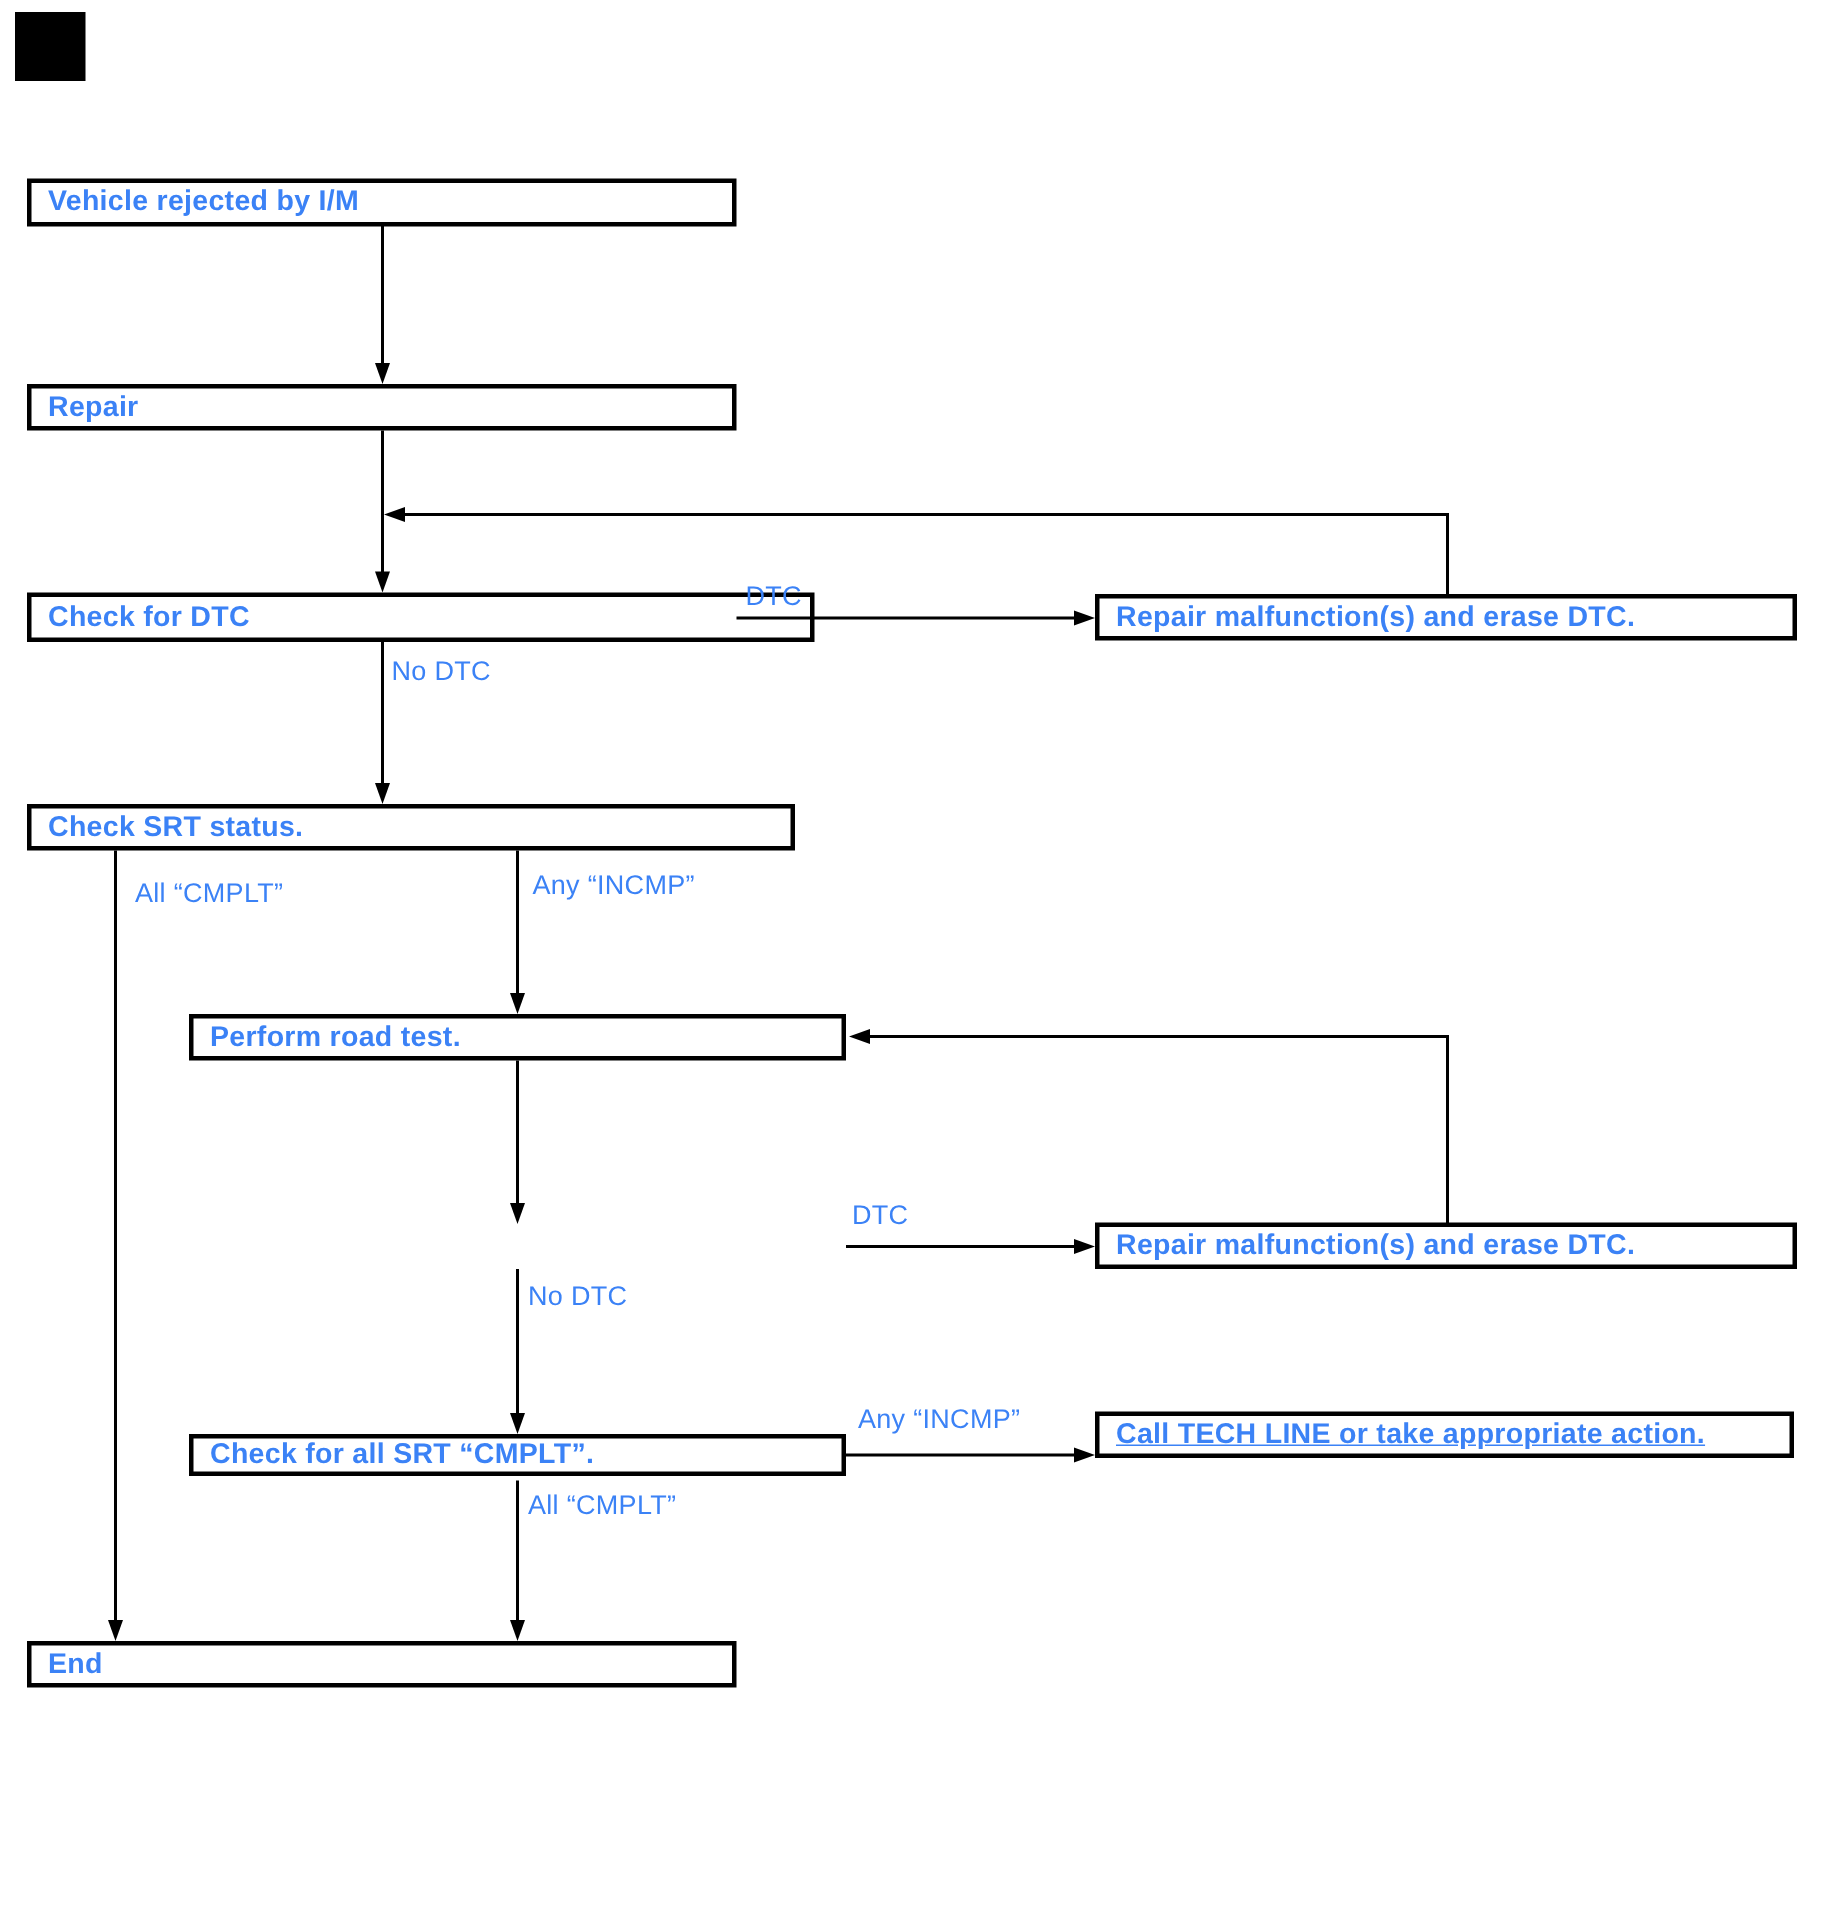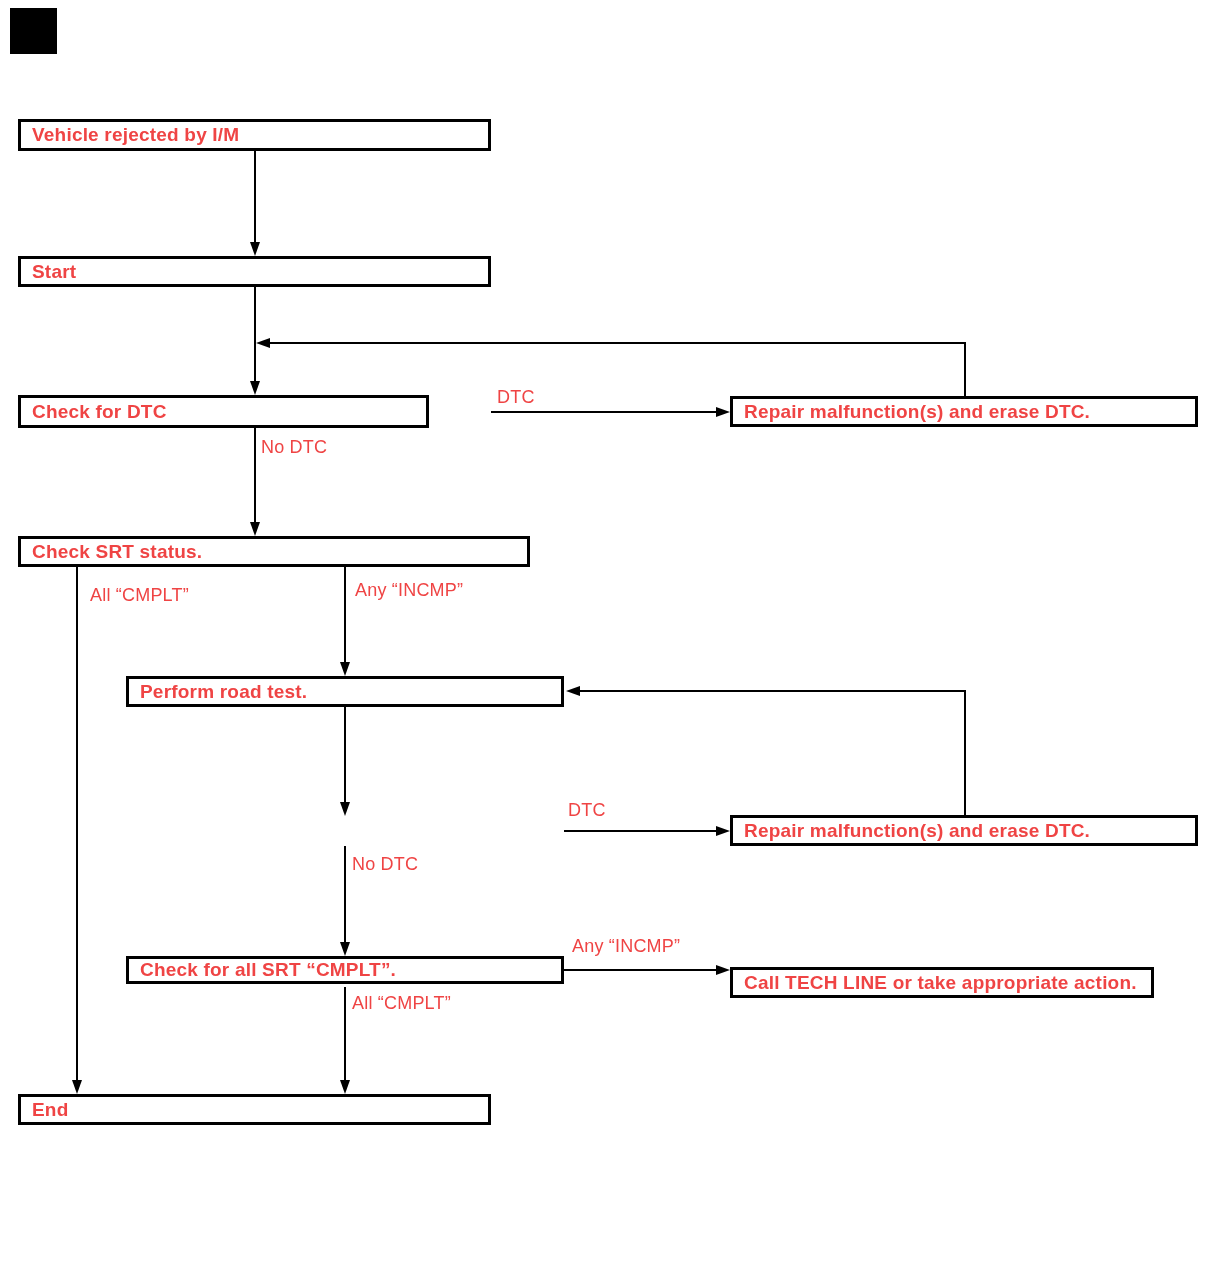--- a/index.html
+++ b/index.html
@@ -1,18 +1,18 @@
 <!DOCTYPE html>
 <html><head>
 <meta charset="utf-8">
 <style>
   html,body{margin:0;padding:0;background:#ffffff;}
   #canvas{
     position:relative;width:1216px;height:1276px;background:#ffffff;overflow:hidden;
-    font-family:"Liberation Sans","DejaVu Sans",sans-serif;color:#ef4444;
+    font-family:"Liberation Sans","DejaVu Sans",sans-serif;color:#3b82f6;
   }
   .corner-mark{position:absolute;left:10px;top:8px;width:47px;height:46px;background:#000;}
   .box{
     position:absolute;box-sizing:border-box;border:3px solid #000;background:#fff;
     display:flex;align-items:center;padding-left:11px;
     font-size:19px;font-weight:bold;letter-spacing:0.2px;white-space:nowrap;
   }
   .vline,.hline{position:absolute;background:#000;}
   .vline{width:2px;}
   .hline{height:2px;}
@@ -29,24 +29,24 @@
 
 <div id="canvas">
 
   <div class="corner-mark"></div>
 
   <div class="box" style="left:18px;top:119px;width:473px;height:32px;">
     <span>Vehicle rejected by I/M</span>
   </div>
 
   <div class="box" style="left:18px;top:256px;width:473px;height:31px;">
-    <span>Start</span>
+    <span>Repair</span>
   </div>
 
-  <div class="box" style="left:18px;top:395px;width:411px;height:33px;">
+  <div class="box" style="left:18px;top:395px;width:525px;height:33px;">
     <span>Check for DTC</span>
   </div>
 
   <div class="box" style="left:18px;top:536px;width:512px;height:31px;">
     <span>Check SRT status.</span>
   </div>
 
   <div class="box" style="left:18px;top:1094px;width:473px;height:31px;">
     <span>End</span>
   </div>
@@ -61,21 +61,21 @@
   </div>
 
   <div class="box" style="left:730px;top:396px;width:468px;height:31px;">
     <span>Repair malfunction(s) and erase DTC.</span>
   </div>
 
   <div class="box" style="left:730px;top:815px;width:468px;height:31px;">
     <span>Repair malfunction(s) and erase DTC.</span>
   </div>
 
-  <div class="box" style="left:730px;top:967px;width:424px;height:31px;">
+  <div class="box" style="left:730px;top:941px;width:466px;height:31px;text-decoration:underline;">
     <span>Call TECH LINE or take appropriate action.</span>
   </div>
 
   <div class="vline" style="left:254px;top:150px;height:93px;"></div>
   <div class="arrow-down" style="left:250px;top:242px;"></div>
 
   <div class="vline" style="left:254px;top:287px;height:96px;"></div>
   <div class="arrow-down" style="left:250px;top:381px;"></div>
 
   <div class="vline" style="left:254px;top:428px;height:96px;"></div>

